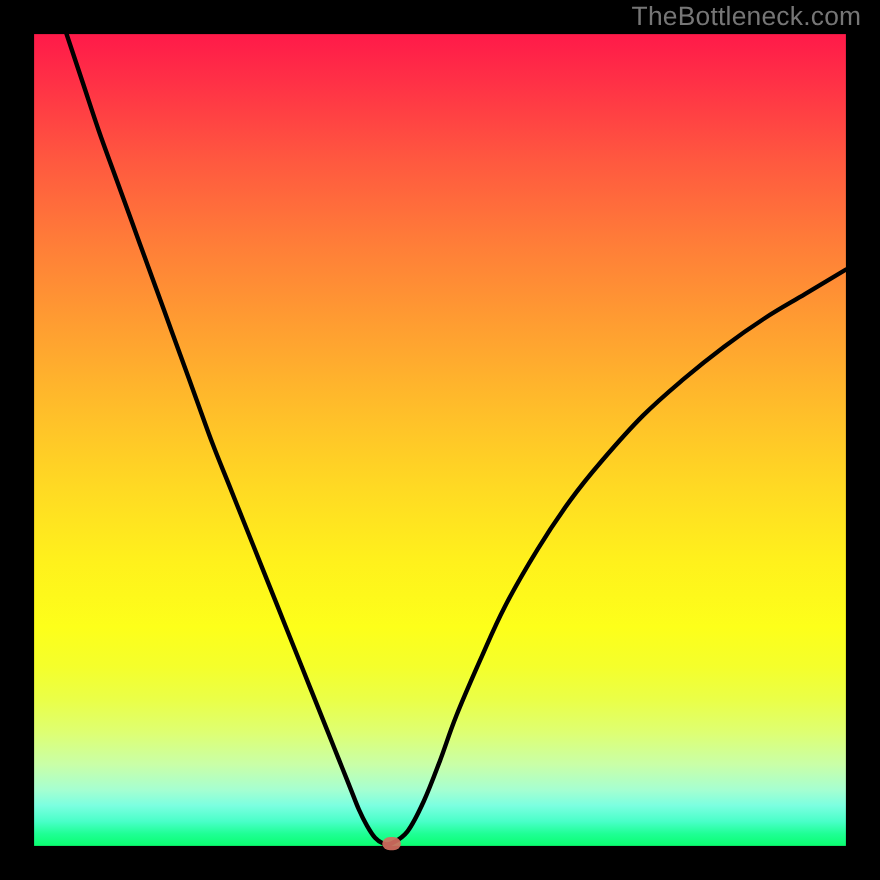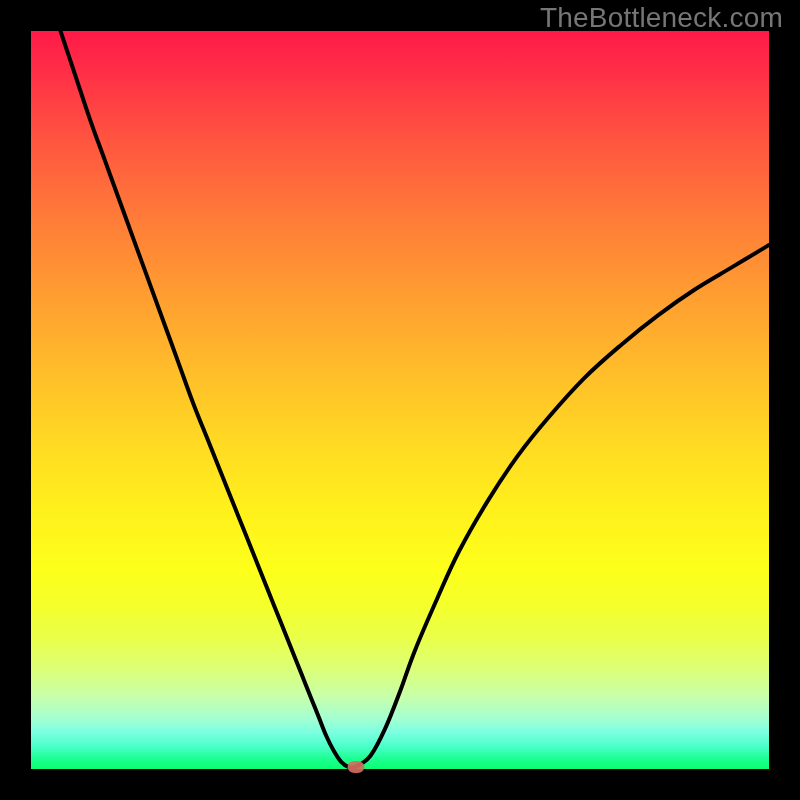--- a/index.html
+++ b/index.html
@@ -45,21 +45,21 @@
       #49ffc8 97%,
       #1fff95 98.5%,
       #0aff70 100%
     );
   }
   .watermark {
     position: absolute;
     top: 2px;
     right: 17px;
     color: #767676;
-    font-size: 28px;
+    font-size: 24px;
     font-weight: 500;
     letter-spacing: 0.2px;
   }
   svg.curve {
     position: absolute;
     top: 0;
     left: 0;
     width: 738px;
     height: 738px;
   }

